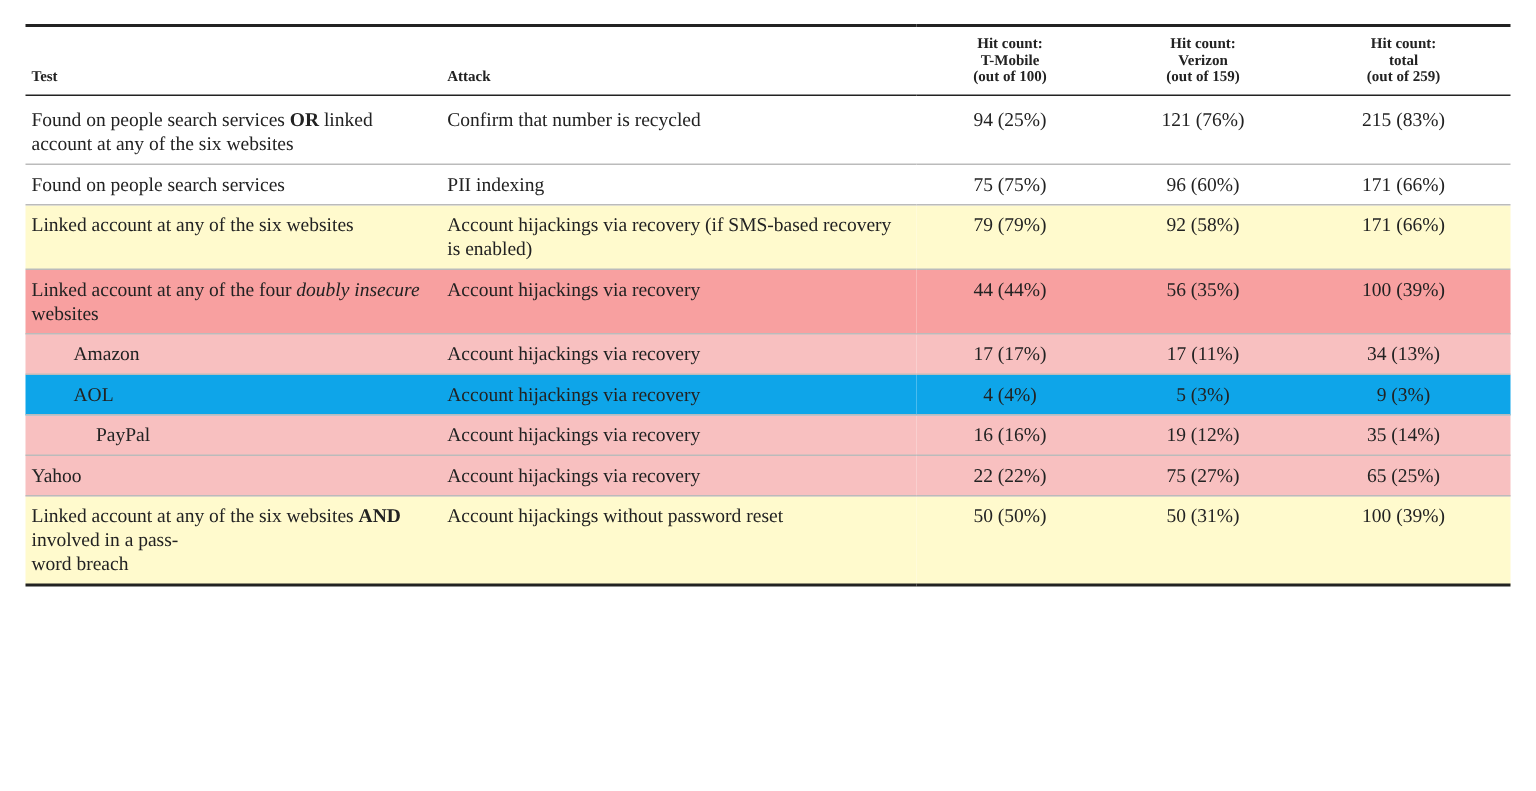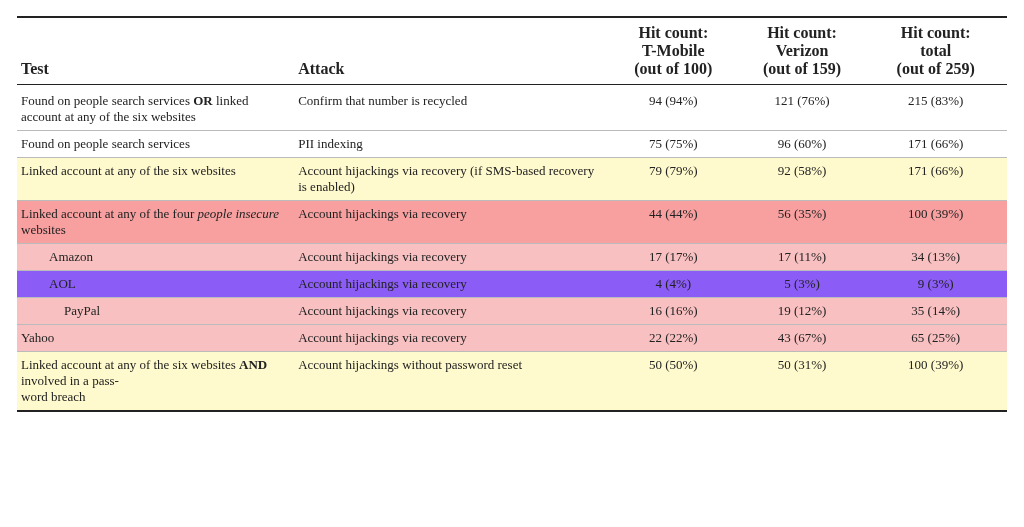--- a/index.html
+++ b/index.html
@@ -22,21 +22,21 @@
       width: 100%;
       border-collapse: collapse;
       border-top: 2px solid #222;
       border-bottom: 2px solid #222;
     }
     thead tr {
       border-bottom: 1.5px solid #222;
     }
     thead th {
       font-weight: bold;
-      font-size: 16px;
+      font-size: 10px;
       vertical-align: bottom;
       padding: 6px 8px 6px 4px;
       text-align: left;
     }
     thead th.numeric {
       text-align: center;
     }
     tbody tr td {
       padding: 5px 8px 5px 4px;
       vertical-align: top;
@@ -68,71 +68,71 @@
         </th>
         <th style="width:14%" class="numeric">
           Hit count:<br><strong>total</strong><br>(out of 259)
         </th>
       </tr>
     </thead>
     <tbody id="table-body">
     <tr style="background-color: rgb(255, 255, 255);">
           <td>Found on people search services <strong>OR</strong> linked account at any of the six websites</td>
           <td>Confirm that number is recycled</td>
-          <td class="numeric">94 (94%)</td>
+          <td class="numeric">94 (25%)</td>
           <td class="numeric">121 (76%)</td>
           <td class="numeric">215 (83%)</td>
         </tr>
         <tr style="background-color: rgb(255, 255, 255); border-top: 1px solid rgb(187, 187, 187);">
           <td>Found on people search services</td>
           <td>PII indexing</td>
           <td class="numeric">75 (75%)</td>
           <td class="numeric">96 (60%)</td>
           <td class="numeric">171 (66%)</td>
         </tr>
         <tr style="background-color: rgb(255, 250, 205); border-top: 1px solid rgb(187, 187, 187);">
           <td>Linked account at any of the six websites</td>
           <td>Account hijackings via recovery (if SMS-based recovery is enabled)</td>
           <td class="numeric">79 (79%)</td>
           <td class="numeric">92 (58%)</td>
           <td class="numeric">171 (66%)</td>
         </tr>
         <tr style="background-color: rgb(248, 160, 160); border-top: 1px solid rgb(187, 187, 187);">
-          <td>Linked account at any of the four <em>people insecure</em> websites</td>
+          <td>Linked account at any of the four <em>doubly insecure</em> websites</td>
           <td>Account hijackings via recovery</td>
           <td class="numeric">44 (44%)</td>
           <td class="numeric">56 (35%)</td>
           <td class="numeric">100 (39%)</td>
         </tr>
         <tr style="background-color: rgb(248, 192, 192); border-top: 1px solid rgb(187, 187, 187); margin-left: 46px;">
           <td style="padding-left: 32px;">Amazon</td>
           <td>Account hijackings via recovery</td>
           <td class="numeric">17 (17%)</td>
           <td class="numeric">17 (11%)</td>
           <td class="numeric">34 (13%)</td>
         </tr>
-        <tr style="background-color: #8b5cf6; border-top: 1px solid rgb(187, 187, 187); padding-left: 28px;">
+        <tr style="background-color: #0ea5e9; border-top: 1px solid rgb(187, 187, 187); padding-left: 28px;">
           <td style="padding-left: 32px;">AOL</td>
           <td>Account hijackings via recovery</td>
           <td class="numeric">4 (4%)</td>
           <td class="numeric">5 (3%)</td>
           <td class="numeric">9 (3%)</td>
         </tr>
         <tr style="background-color: rgb(248, 192, 192); border-top: 1px solid rgb(187, 187, 187);">
           <td style="padding-left: 47px;">PayPal</td>
           <td>Account hijackings via recovery</td>
           <td class="numeric">16 (16%)</td>
           <td class="numeric">19 (12%)</td>
           <td class="numeric">35 (14%)</td>
         </tr>
         <tr style="background-color: rgb(248, 192, 192); border-top: 1px solid rgb(187, 187, 187);">
           <td style="">Yahoo</td>
           <td>Account hijackings via recovery</td>
           <td class="numeric">22 (22%)</td>
-          <td class="numeric">43 (67%)</td>
+          <td class="numeric">75 (27%)</td>
           <td class="numeric">65 (25%)</td>
         </tr>
         <tr style="background-color: rgb(255, 250, 205); border-top: 1px solid rgb(187, 187, 187);">
           <td>Linked account at any of the six websites <strong>AND</strong> involved in a pass-<br>word breach</td>
           <td>Account hijackings without password reset</td>
           <td class="numeric">50 (50%)</td>
           <td class="numeric">50 (31%)</td>
           <td class="numeric">100 (39%)</td>
         </tr>
       </tbody>

